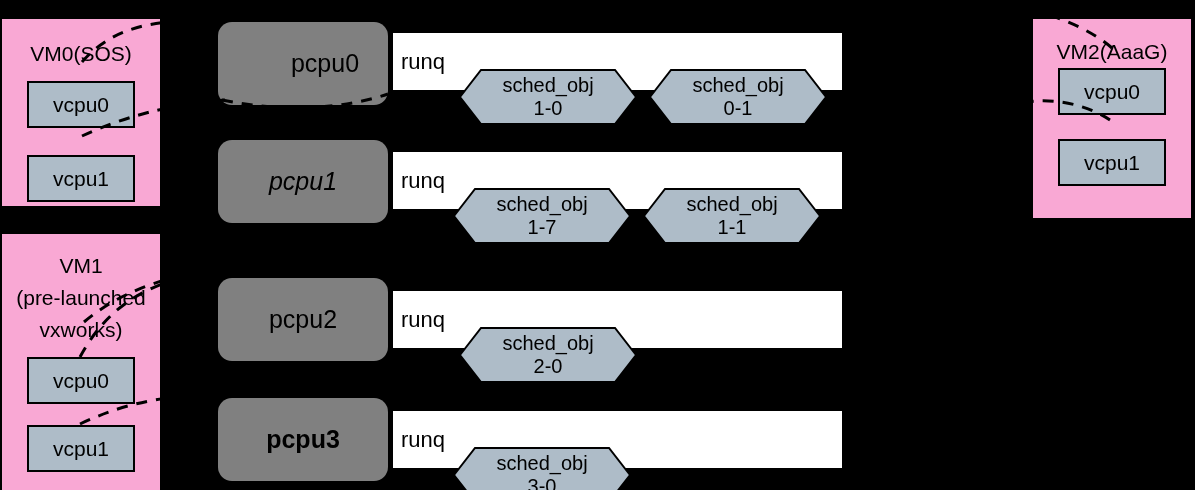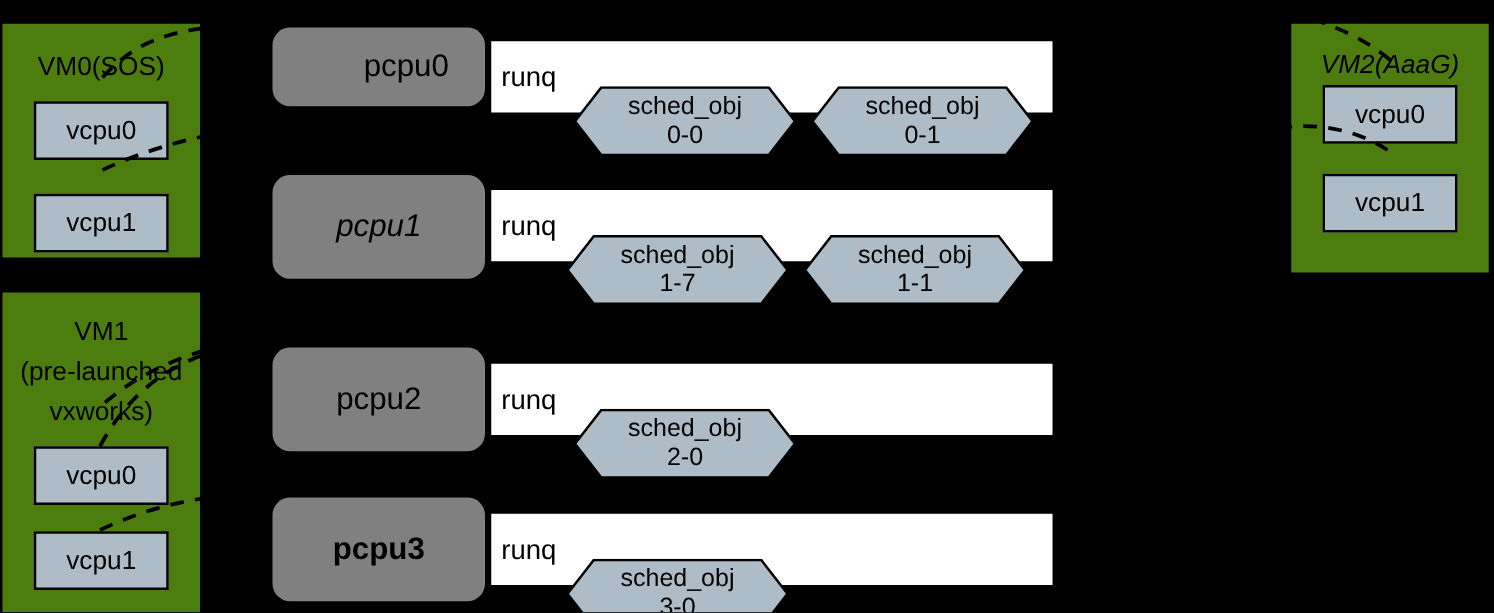--- a/index.html
+++ b/index.html
@@ -12,21 +12,21 @@
     width: 1195px;
     height: 490px;
     background: #000000;
     overflow: hidden;
     font-family: "Liberation Sans", sans-serif;
   }
 
   
   .vm-panel {
     position: absolute;
-    background: #4d7c0f;
+    background: #f9a8d4;
     box-sizing: border-box;
     padding-left: 44px;
   }
   .vm-title {
     position: absolute;
     left: 0;
     right: 0;
     text-align: center;
     color: #000000;
     font-size: 21px;
@@ -139,51 +139,51 @@
 vxworks)</div>
     <div class="vcpu-box" style="left:25px; top:123px; width:108px; height:47px;">
       <span>vcpu0</span>
     </div>
     <div class="vcpu-box" style="left:25px; top:191px; width:108px; height:47px;">
       <span>vcpu1</span>
     </div>
   </div>
 
   <div class="vm-panel" style="left:1033px; top:19px; width:158px; height:199px;">
-    <div class="vm-title" style="top:20px;font-style:italic;">VM2(AaaG)</div>
+    <div class="vm-title" style="top:20px;">VM2(AaaG)</div>
     <div class="vcpu-box" style="left:25px; top:49px; width:108px; height:47px;">
       <span>vcpu0</span>
     </div>
     <div class="vcpu-box" style="left:25px; top:120px; width:108px; height:47px;">
       <span>vcpu1</span>
     </div>
   </div>
 
   <div class="runq-bar" style="left:393px; top:33px; width:449px; height:57px;">
     <span class="runq-label">runq</span>
     <div class="sched-obj" style="left:66px;">
       <svg viewBox="0 0 178 56" preserveAspectRatio="none">
         <polygon points="22,1 156,1 177,28 156,55 22,55 1,28" fill="#aebcc8" stroke="#000000" stroke-width="2"></polygon>
       </svg>
       <div class="so-text">
         <span>sched_obj</span>
-        <span>0-0</span>
+        <span>1-0</span>
       </div>
     </div>
     <div class="sched-obj" style="left:256px;">
       <svg viewBox="0 0 178 56" preserveAspectRatio="none">
         <polygon points="22,1 156,1 177,28 156,55 22,55 1,28" fill="#aebcc8" stroke="#000000" stroke-width="2"></polygon>
       </svg>
       <div class="so-text">
         <span>sched_obj</span>
         <span>0-1</span>
       </div>
     </div>
   </div>
-  <div class="pcpu-box" style="left:218px; top:22px; width:170px; height:63px;padding-left:44px;">
+  <div class="pcpu-box" style="left:218px; top:22px; width:170px; height:83px;padding-left:44px;">
     <span>pcpu0</span>
   </div>
 
   <div class="runq-bar" style="left:393px; top:152px; width:449px; height:57px;">
     <span class="runq-label">runq</span>
     <div class="sched-obj" style="left:60px;">
       <svg viewBox="0 0 178 56" preserveAspectRatio="none">
         <polygon points="22,1 156,1 177,28 156,55 22,55 1,28" fill="#aebcc8" stroke="#000000" stroke-width="2"></polygon>
       </svg>
       <div class="so-text">

